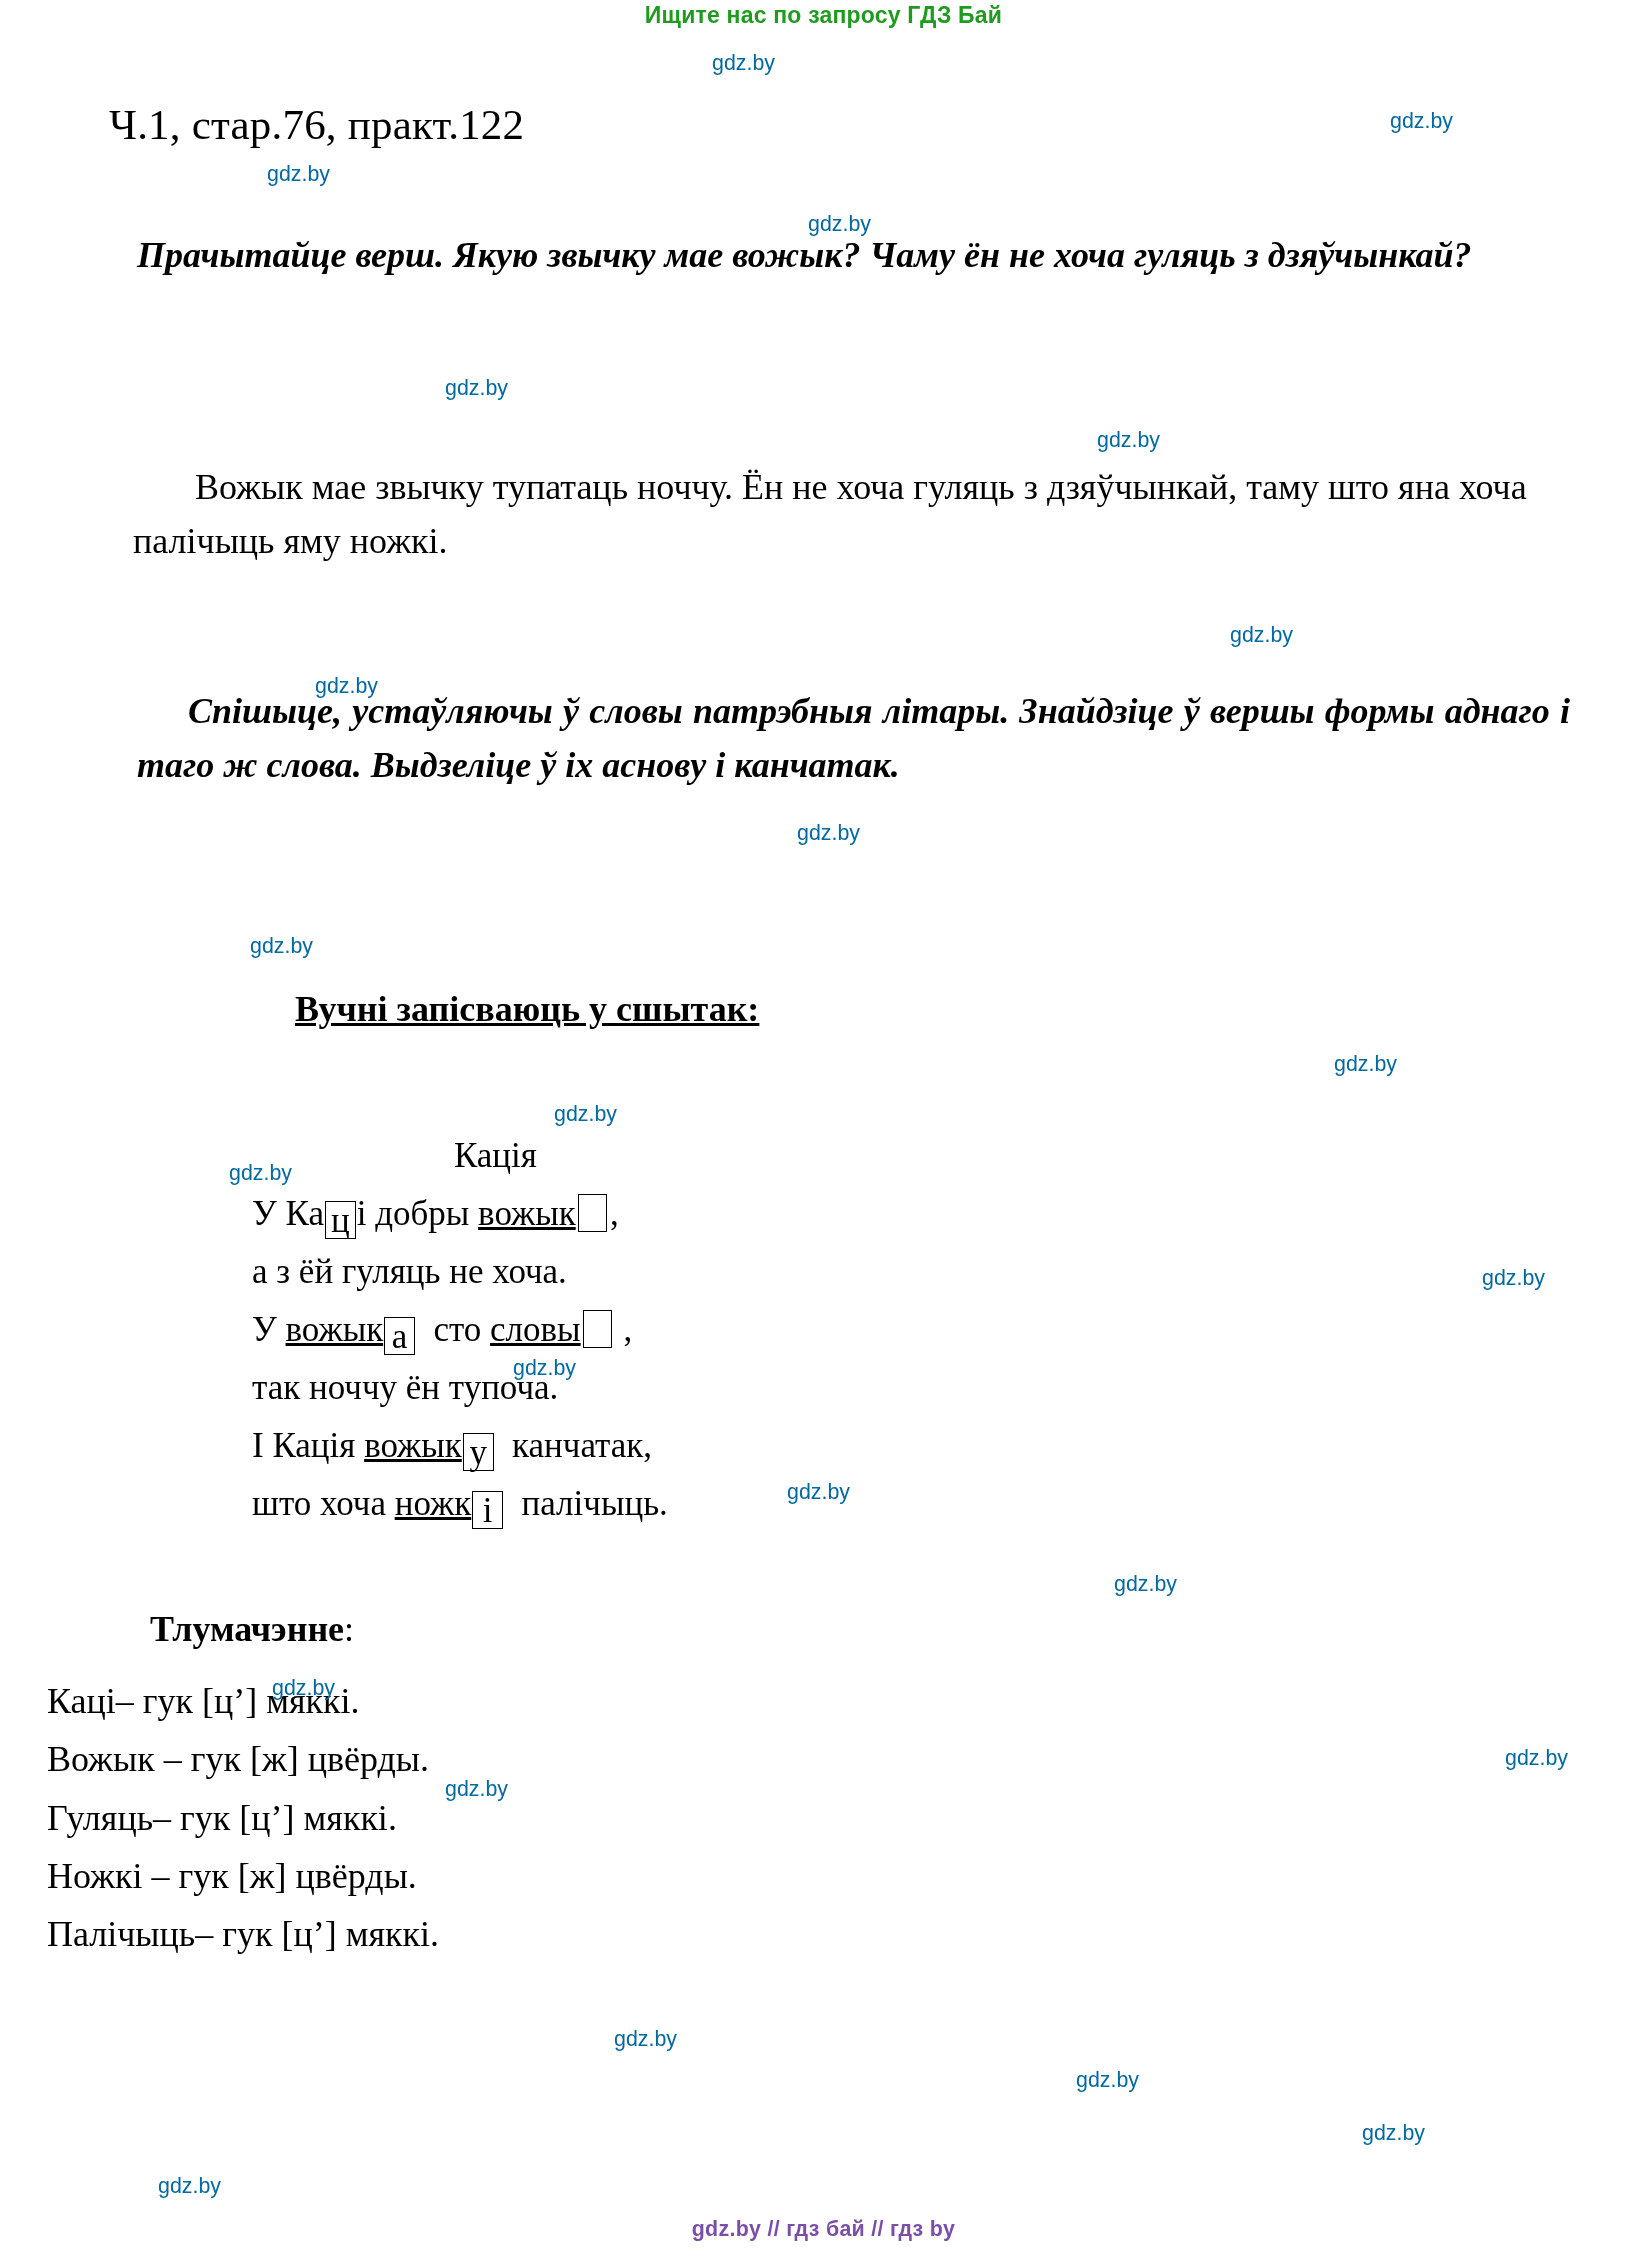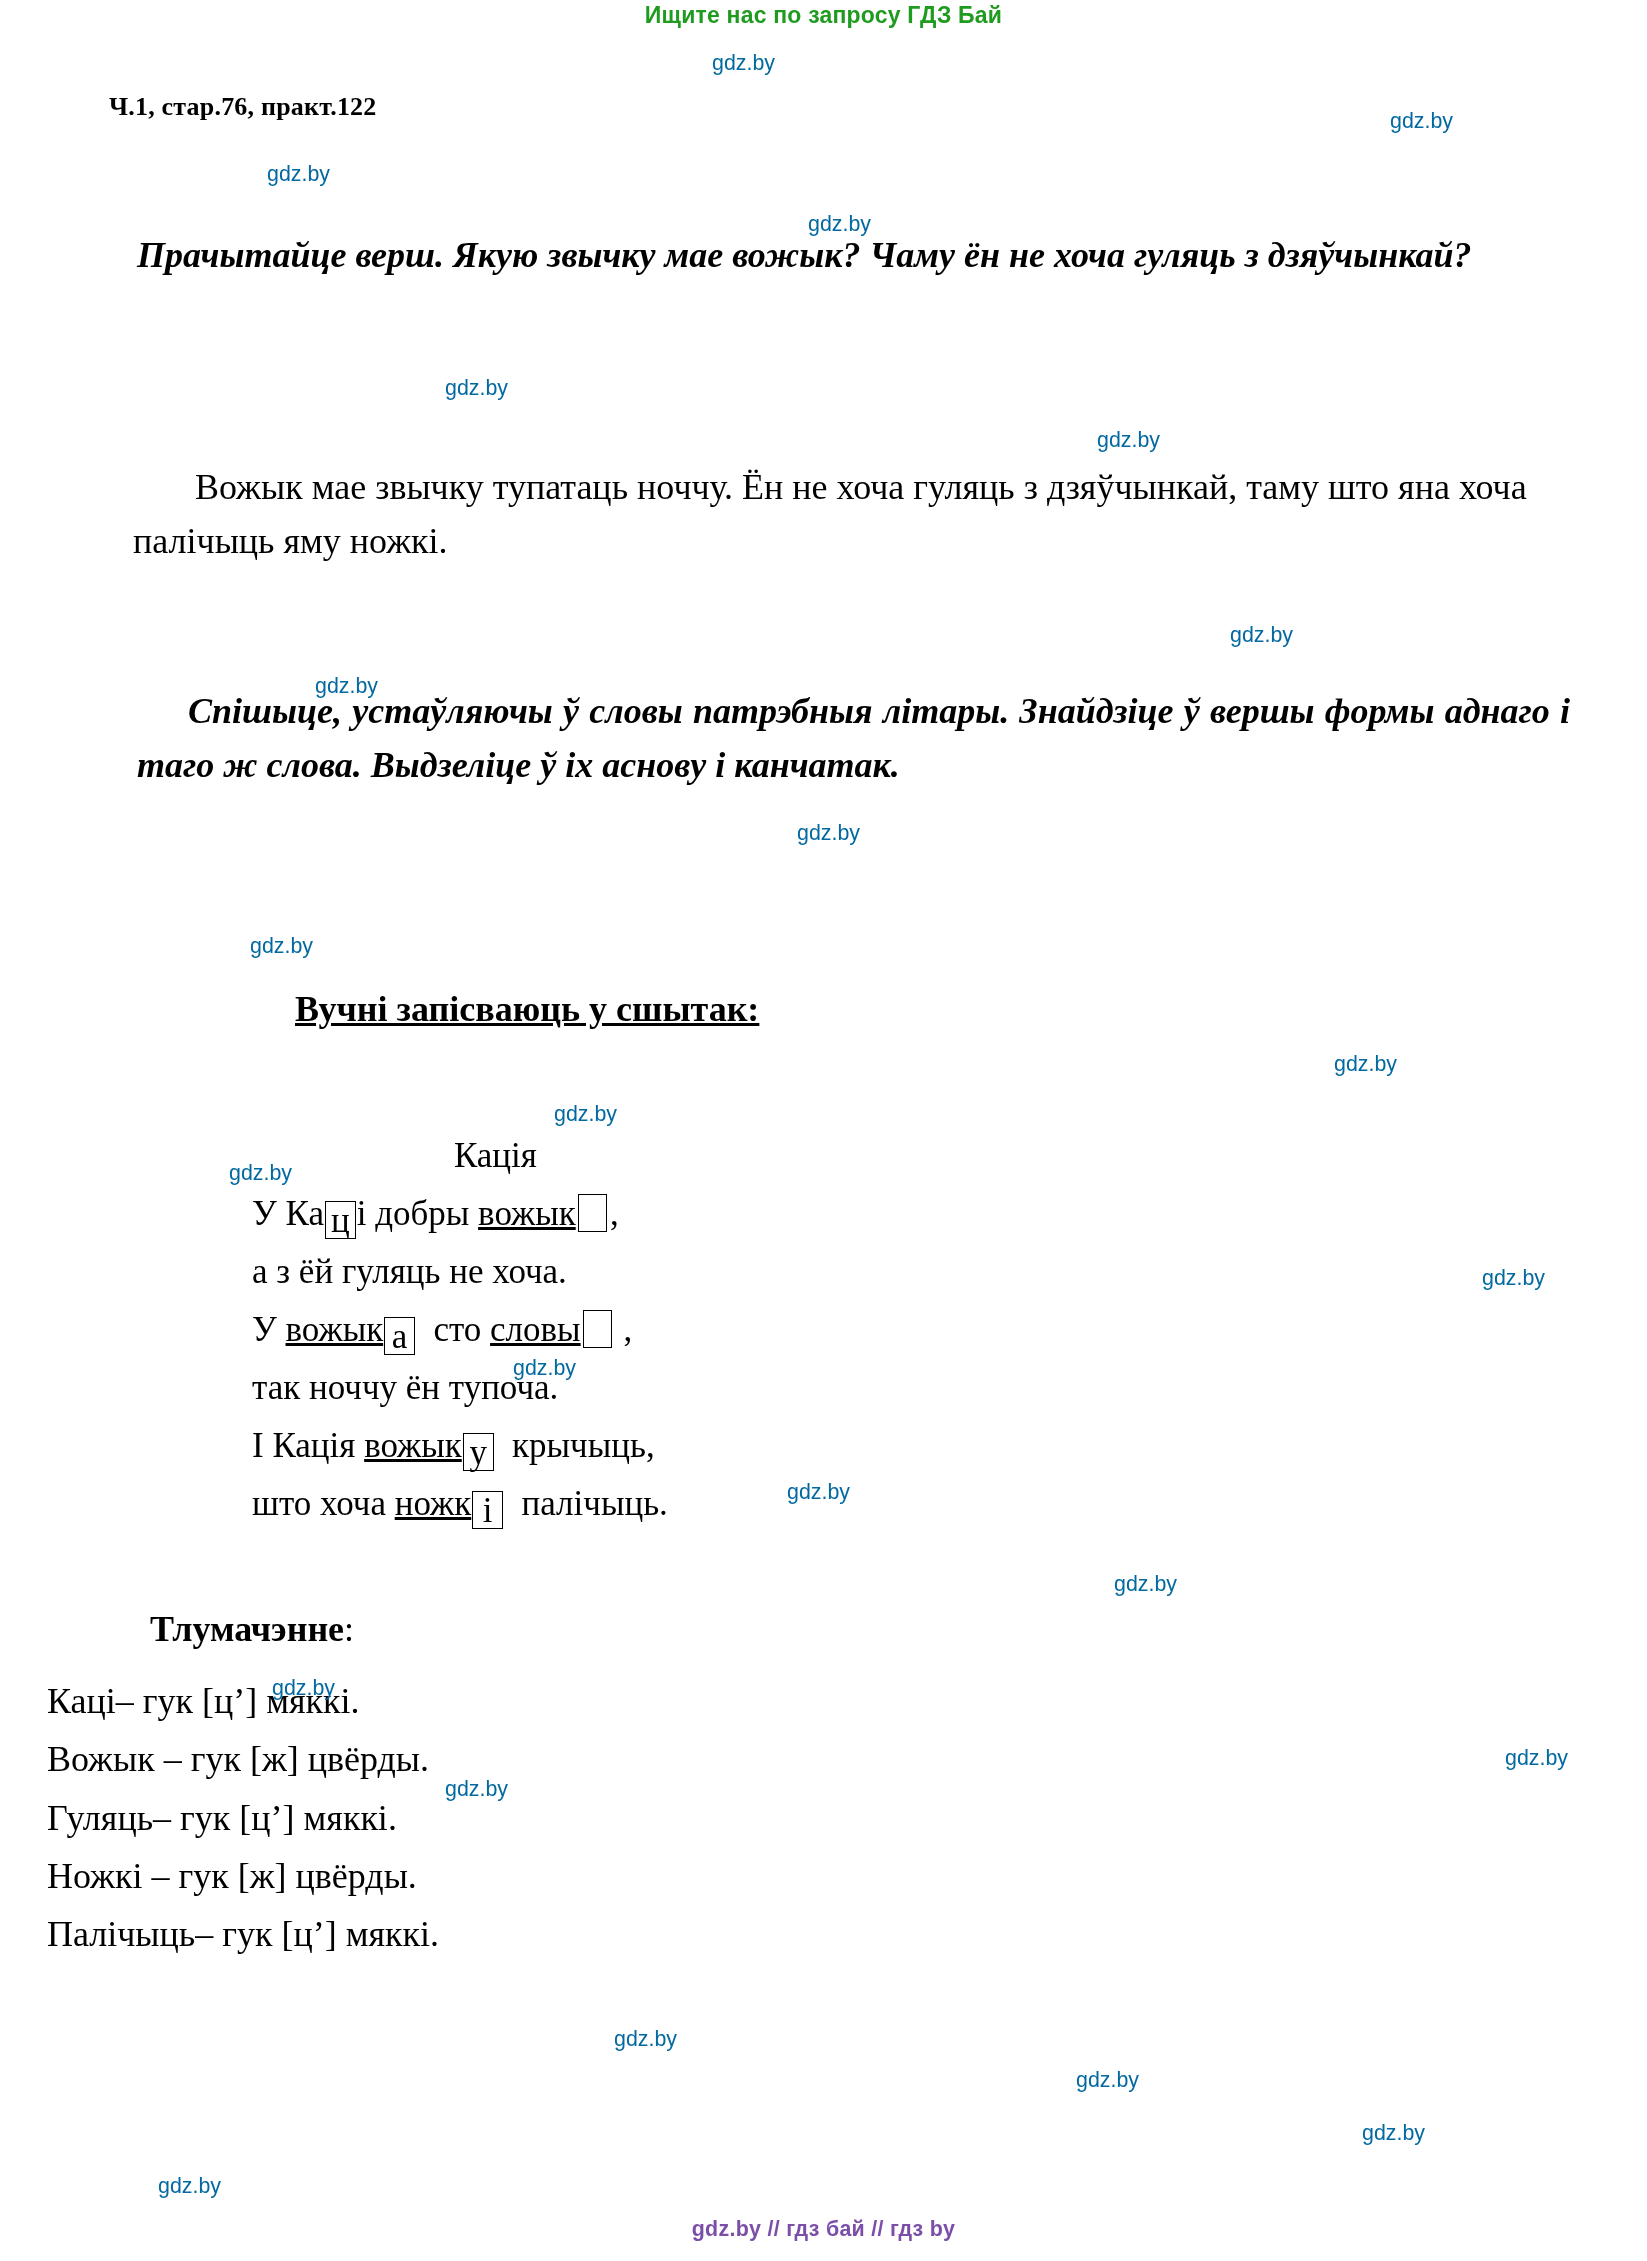--- a/index.html
+++ b/index.html
@@ -55,24 +55,24 @@
     font-family: "Liberation Sans", sans-serif;
     font-size: 21.4px;
     font-weight: bold;
     color: #7b4fa8;
     letter-spacing: 0.3px;
   }
 
   
   .doc-heading {
     position: absolute;
-    top: 92px;
+    top: 100px;
     left: 109px;
-    font-size: 26px;
-    font-weight: bold;
+    font-size: 43px;
+    font-weight: normal;
     font-family: "Liberation Serif", serif;
     letter-spacing: 0.2px;
   }
 
   
   .task-1 {
     position: absolute;
     top: 229px;
     left: 137px;
     width: 1437px;
@@ -188,21 +188,21 @@
     <span class="line indent-name">Кація</span>
     <span class="line indent">
       <span>У Ка</span><span class="box">ц</span><span>і добры </span><span class="u">вожык</span><span class="box-empty"></span><span>,</span>
     </span>
     <span class="line indent">а з ёй гуляць не хоча.</span>
     <span class="line indent">
       <span>У </span><span class="u">вожык</span><span class="box">а</span>&nbsp;&nbsp;<span>сто </span><span class="u">словы</span><span class="box-empty"></span>&nbsp;<span>,</span>
     </span>
     <span class="line indent">так ноччу ён тупоча.</span>
     <span class="line indent">
-      <span>І Кація </span><span class="u">вожык</span><span class="box">у</span>&nbsp;&nbsp;<span>крычыць,</span>
+      <span>І Кація </span><span class="u">вожык</span><span class="box">у</span>&nbsp;&nbsp;<span>канчатак,</span>
     </span>
     <span class="line indent">
       <span>што хоча </span><span class="u">ножк</span><span class="box">і</span>&nbsp;&nbsp;<span>палічыць.</span>
     </span>
   </div>
 
   <div class="explain-title">
     <b>Тлумачэнне</b><span>:</span>
   </div>
 

